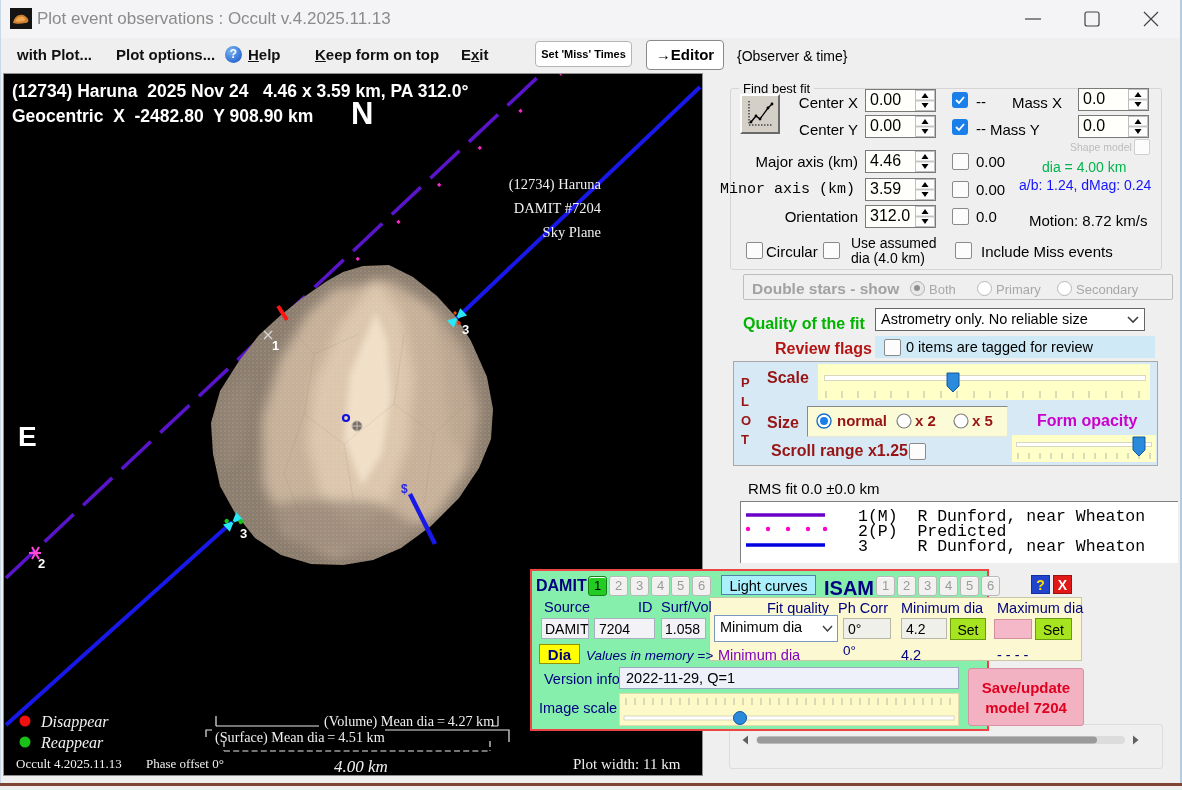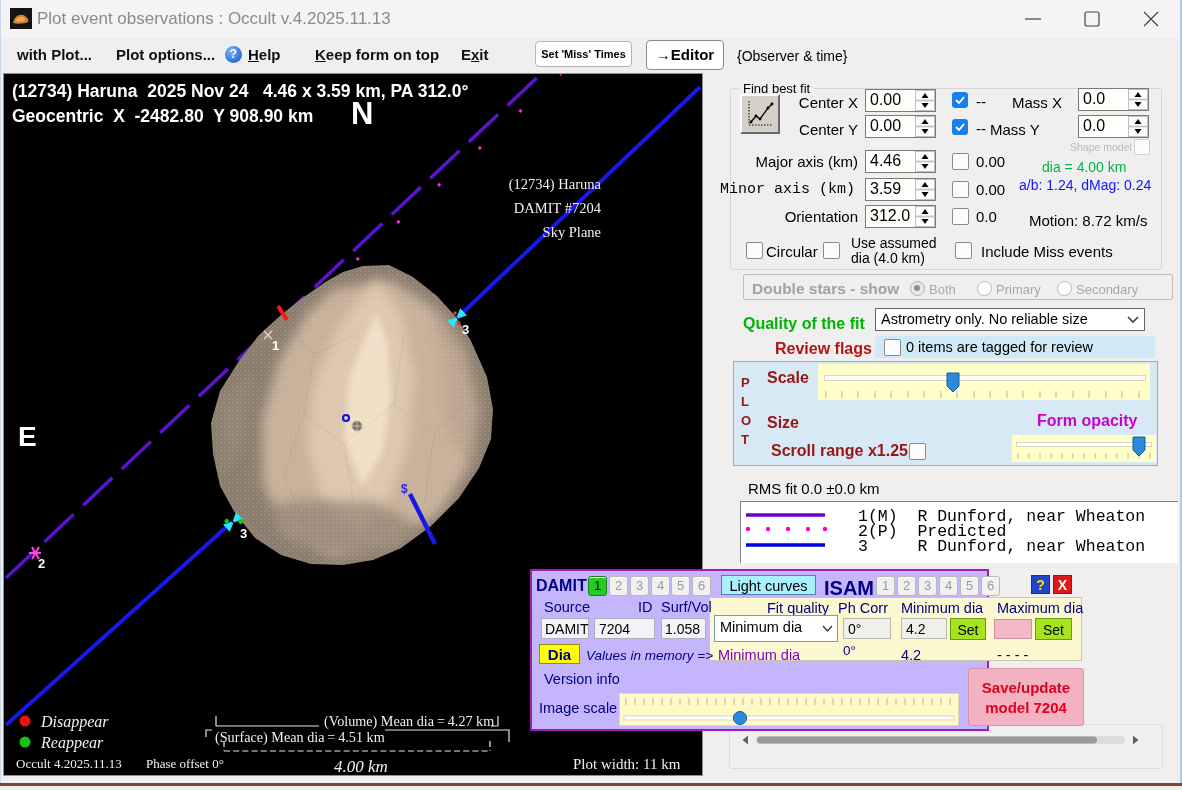--- a/index.html
+++ b/index.html
@@ -330,20 +330,35 @@
           <line x1="271" y1="27" x2="271" y2="34"></line>
           <line x1="288" y1="27" x2="288" y2="34"></line>
           <line x1="304" y1="27" x2="304" y2="34"></line>
           <line x1="321" y1="27" x2="321" y2="34"></line>
       </g>
       <path d="M129 9 h12 v13 l-6 6 l-6 -6 Z" fill="#2a8adc" stroke="#1458a0" stroke-width="1"></path>
     </svg>
   </div>
   <div style="position:absolute;left:33px;top:52px;font-size:16px;font-weight:bold;color:#981414;">Size</div>
 
+  <div style="position:absolute;left:73px;top:44px;width:199px;height:29px;background:#fbfbd8;border-top:1px solid #888;border-left:1px solid #888;border-right:1px solid #e8e8d8;border-bottom:1px solid #e8e8d8;">
+    <svg style="position:absolute;left:8px;top:6px;" width="16" height="16">
+        <circle cx="8" cy="8" r="7" fill="#fff" stroke="#1a6fc8" stroke-width="1.4"></circle>
+        <circle cx="8" cy="8" r="4" fill="#1a7fe8"></circle>
+      </svg>
+    <div style="position:absolute;left:29px;top:5px;font-size:15px;font-weight:bold;color:#981414;">normal</div>
+    <svg style="position:absolute;left:88px;top:6px;" width="16" height="16">
+        <circle cx="8" cy="8" r="7" fill="#fff" stroke="#808080" stroke-width="1.2"></circle>
+      </svg>
+    <div style="position:absolute;left:107px;top:5px;font-size:15px;font-weight:bold;color:#981414;">x 2</div>
+    <svg style="position:absolute;left:145px;top:6px;" width="16" height="16">
+        <circle cx="8" cy="8" r="7" fill="#fff" stroke="#808080" stroke-width="1.2"></circle>
+      </svg>
+    <div style="position:absolute;left:164px;top:5px;font-size:15px;font-weight:bold;color:#981414;">x 5</div>
+  </div>
   <div style="position:absolute;left:303px;top:50px;font-size:16px;font-weight:bold;color:#cc00cc;">Form opacity</div>
   <div style="position:absolute;left:37px;top:80px;font-size:16px;font-weight:bold;color:#981414;">Scroll range x1.25</div>
   <div class="cb" style="position:absolute;left:175px;top:81px;width:15px;height:15px;"></div>
 
   <div style="position:absolute;left:278px;top:73px;width:144px;height:27px;background:#ffffc8;">
     <div style="position:absolute;left:4px;top:7px;width:134px;height:3px;background:#fff;border:1px solid #d8d8c0;"></div>
     <svg style="position:absolute;left:0;top:0;" width="144" height="27">
       <g stroke="#b8b8a8" stroke-width="1">
         <line x1="6" y1="18" x2="6" y2="24"></line>
           <line x1="17" y1="18" x2="17" y2="24"></line>
@@ -378,21 +393,21 @@
       </g>
     <line x1="5" y1="43" x2="84" y2="43" stroke="#0000e0" stroke-width="3.6"></line>
     <g font-family="Liberation Mono,monospace" font-size="16.5px" fill="#000">
       <text x="117" y="19">1(M)&nbsp;&nbsp;R&nbsp;Dunford,&nbsp;near&nbsp;Wheaton</text>
       <text x="117" y="34">2(P)&nbsp;&nbsp;Predicted</text>
       <text x="117" y="49">3&nbsp;&nbsp;&nbsp;&nbsp;&nbsp;R&nbsp;Dunford,&nbsp;near&nbsp;Wheaton</text>
     </g>
   </svg>
 </div>
 
-<div class="abs" style="left:530px;top:569px;width:459px;height:162px;background:#c4b5fd;border:2px solid #a21caf;box-sizing:border-box;z-index:5;">
+<div class="abs" style="left:530px;top:569px;width:459px;height:162px;background:#86efac;border:2px solid #ef4444;box-sizing:border-box;z-index:5;">
 
   <div class="abs navy" style="left:4px;top:6px;font-size:16px;font-weight:bold;">DAMIT</div>
   <div class="dbtn" style="left:56px;top:5px;background:#22cc22;color:#000;border-color:#188018;">1</div>
   <div class="dbtn" style="left:77px;top:5px;">2</div>
   <div class="dbtn" style="left:98px;top:5px;">3</div>
   <div class="dbtn" style="left:119px;top:5px;">4</div>
   <div class="dbtn" style="left:139px;top:5px;">5</div>
   <div class="dbtn" style="left:160px;top:5px;">6</div>
   <div class="abs" style="left:189px;top:4px;width:95px;height:20px;background:#aaf0fc;border:1px solid #5080b0;font-size:14.5px;text-align:center;line-height:20px;box-sizing:border-box;">Light curves</div>
   <div class="abs navy" style="left:292px;top:6px;font-size:20px;font-weight:bold;">ISAM</div>
@@ -431,20 +446,21 @@
   <div class="abs" style="left:503px;top:47px;width:37px;height:22px;background:#a6e420;border:1px solid #6a9a10;font-size:14px;text-align:center;line-height:22px;box-sizing:border-box;">Set</div>
 
   <div class="abs navy" style="left:7px;top:73px;width:41px;height:20px;background:#ffff00;border:1px solid #909000;font-size:15px;font-weight:bold;text-align:center;line-height:20px;box-sizing:border-box;">Dia</div>
   <div class="abs navy" style="left:54px;top:77px;font-size:13.5px;font-style:italic;">Values in memory =&gt;</div>
   <div class="abs" style="left:186px;top:76px;font-size:14.5px;color:#8000c0;">Minimum dia</div>
   <div class="abs navy" style="left:311px;top:72px;font-size:13.5px;">0°</div>
   <div class="abs navy" style="left:369px;top:76px;font-size:14.5px;">4.2</div>
   <div class="abs navy" style="left:465px;top:76px;font-size:14.5px;">- - - -</div>
 
   <div class="abs navy" style="left:12px;top:100px;font-size:14.5px;">Version info</div>
+  <div class="abs" style="left:87px;top:96px;width:340px;height:22px;background:#eef0fa;border:1px solid #98a8c0;box-sizing:border-box;font-size:14.5px;line-height:21px;padding-left:6px;">2022-11-29, Q=1</div>
   <div class="abs" style="left:436px;top:97px;width:116px;height:58px;background:#f2b2c2;border:1px solid #d890a8;border-radius:3px;box-sizing:border-box;text-align:center;font-size:15px;font-weight:bold;color:#e00020;line-height:20px;padding-top:9px;">Save/update<br>model 7204</div>
 
   <div class="abs navy" style="left:7px;top:129px;font-size:14.5px;">Image scale</div>
   <div class="abs" style="left:87px;top:122px;width:340px;height:33px;background:#fdfac8;border:1px solid #e0dcb0;box-sizing:border-box;">
     <svg width="338" height="31">
       <g stroke="#b8b8a8" stroke-width="1">
           <line x1="6" y1="4" x2="6" y2="11"></line>
           <line x1="15" y1="4" x2="15" y2="11"></line>
           <line x1="24" y1="4" x2="24" y2="11"></line>
           <line x1="33" y1="4" x2="33" y2="11"></line>

